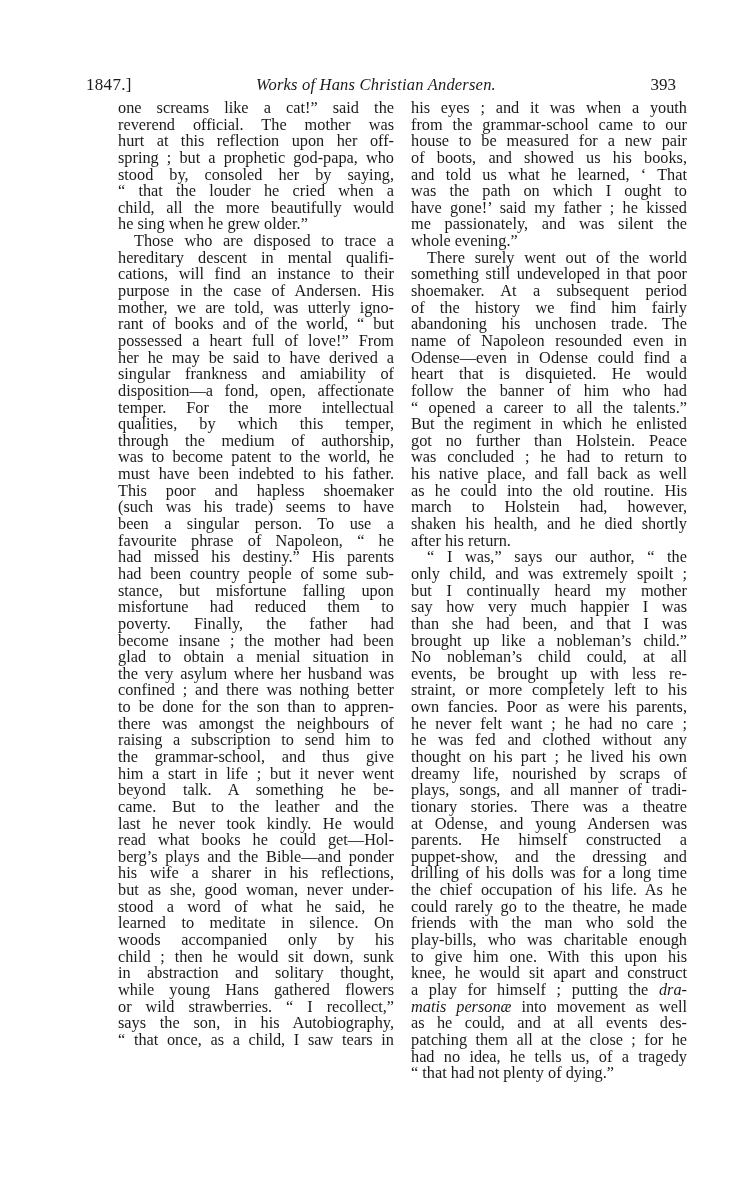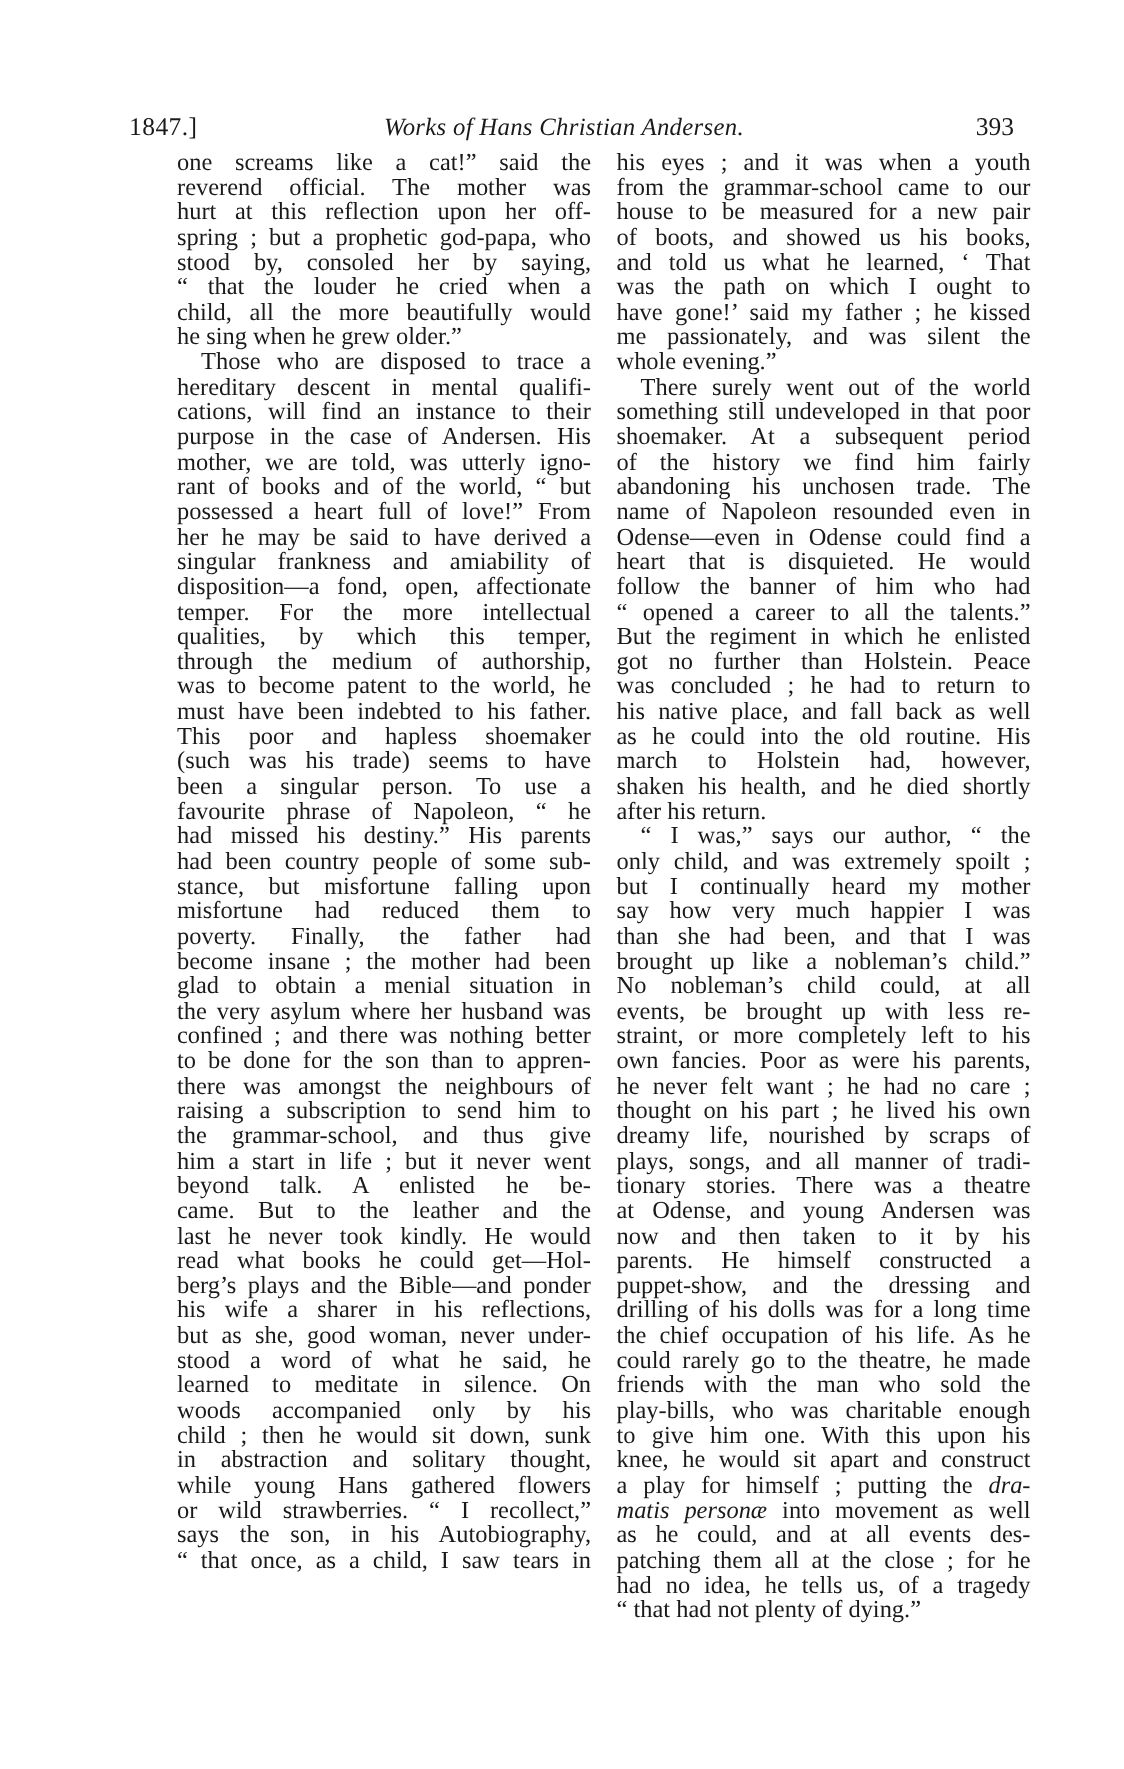--- a/index.html
+++ b/index.html
@@ -128,21 +128,21 @@
       <span class="line">poverty.  Finally, the father had</span>
       <span class="line">become insane ; the mother had been</span>
       <span class="line">glad to obtain a menial situation in</span>
       <span class="line">the very asylum where her husband was</span>
       <span class="line">confined ; and there was nothing better</span>
       <span class="line">to be done for the son than to appren-</span>
       <span class="line">there was amongst the neighbours of</span>
       <span class="line">raising a subscription to send him to</span>
       <span class="line">the grammar-school, and thus give</span>
       <span class="line">him a start in life ; but it never went</span>
-      <span class="line">beyond talk.  A enlisted he be-</span>
+      <span class="line">beyond talk.  A something he be-</span>
       <span class="line">came.  But to the leather and the</span>
       <span class="line">last he never took kindly.  He would</span>
       <span class="line">read what books he could get—Hol-</span>
       <span class="line">berg’s plays and the Bible—and ponder</span>
       <span class="line">his wife a sharer in his reflections,</span>
       <span class="line">but as she, good woman, never under-</span>
       <span class="line">stood a word of what he said, he</span>
       <span class="line">learned to meditate in silence.  On</span>
       <span class="line">woods accompanied only by his</span>
       <span class="line">child ; then he would sit down, sunk</span>
@@ -184,26 +184,26 @@
       <span class="line">only child, and was extremely spoilt ;</span>
       <span class="line">but I continually heard my mother</span>
       <span class="line">say how very much happier I was</span>
       <span class="line">than she had been, and that I was</span>
       <span class="line">brought up like a nobleman’s child.”</span>
       <span class="line">No nobleman’s child could, at all</span>
       <span class="line">events, be brought up with less re-</span>
       <span class="line">straint, or more completely left to his</span>
       <span class="line">own fancies.  Poor as were his parents,</span>
       <span class="line">he never felt want ; he had no care ;</span>
+      <span class="line">he was fed and clothed without any</span>
       <span class="line">thought on his part ; he lived his own</span>
       <span class="line">dreamy life, nourished by scraps of</span>
       <span class="line">plays, songs, and all manner of tradi-</span>
       <span class="line">tionary stories.  There was a theatre</span>
       <span class="line">at Odense, and young Andersen was</span>
-      <span class="line">now and then taken to it by his</span>
       <span class="line">parents.  He himself constructed a</span>
       <span class="line">puppet-show, and the dressing and</span>
       <span class="line">drilling of his dolls was for a long time</span>
       <span class="line">the chief occupation of his life.  As he</span>
       <span class="line">could rarely go to the theatre, he made</span>
       <span class="line">friends with the man who sold the</span>
       <span class="line">play-bills, who was charitable enough</span>
       <span class="line">to give him one.  With this upon his</span>
       <span class="line">knee, he would sit apart and construct</span>
       <span class="line">a play for himself ; putting the <span class="italic">dra-</span></span>

